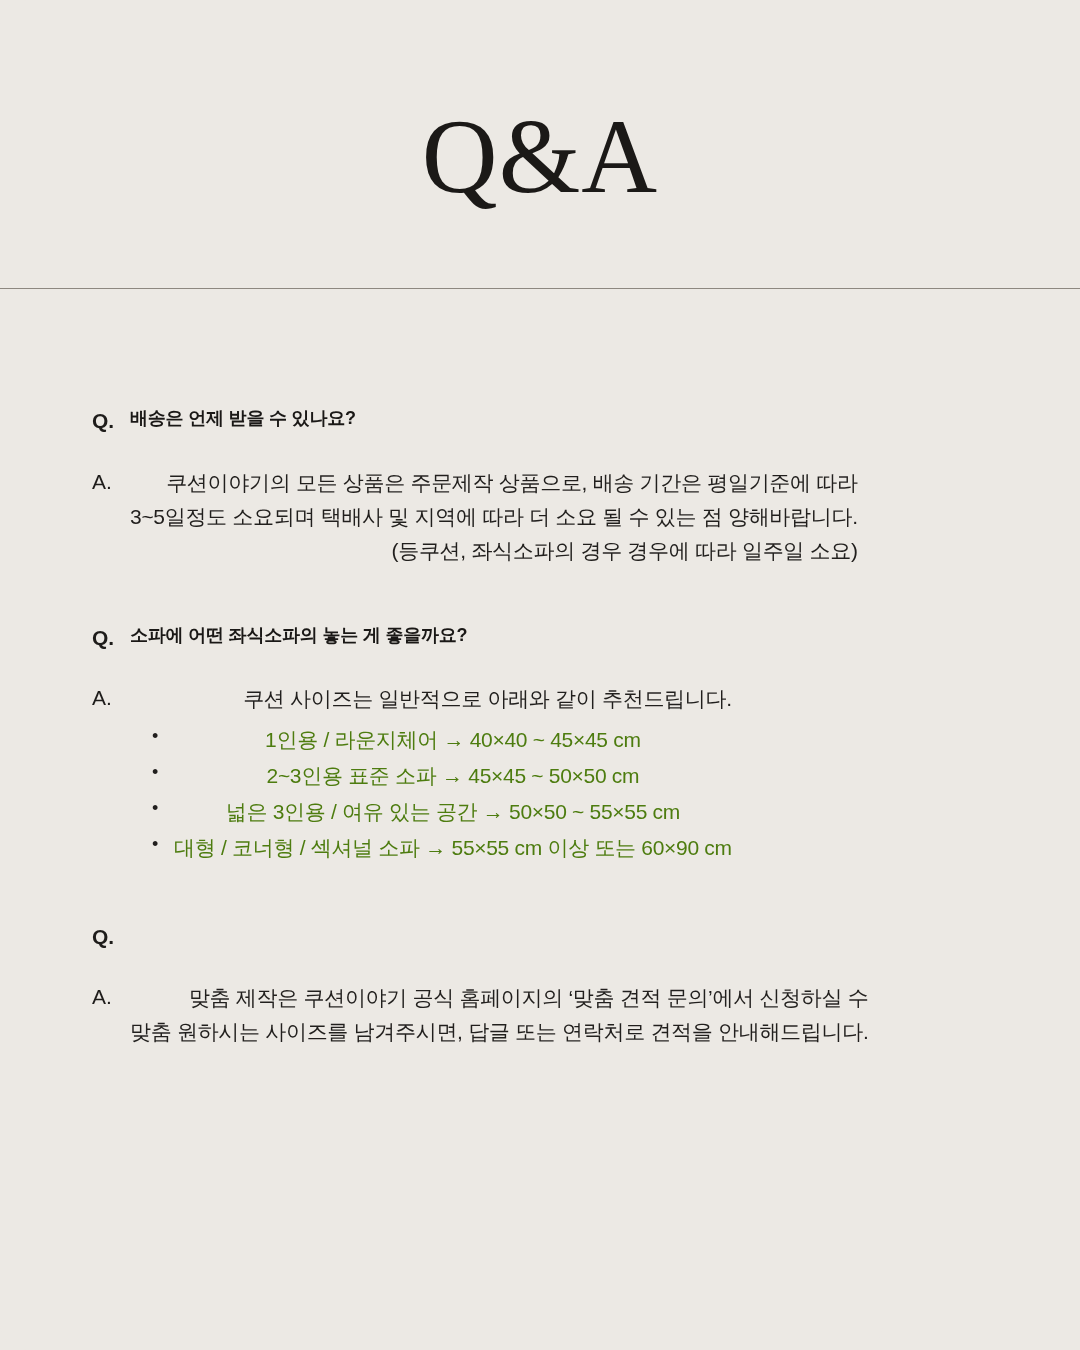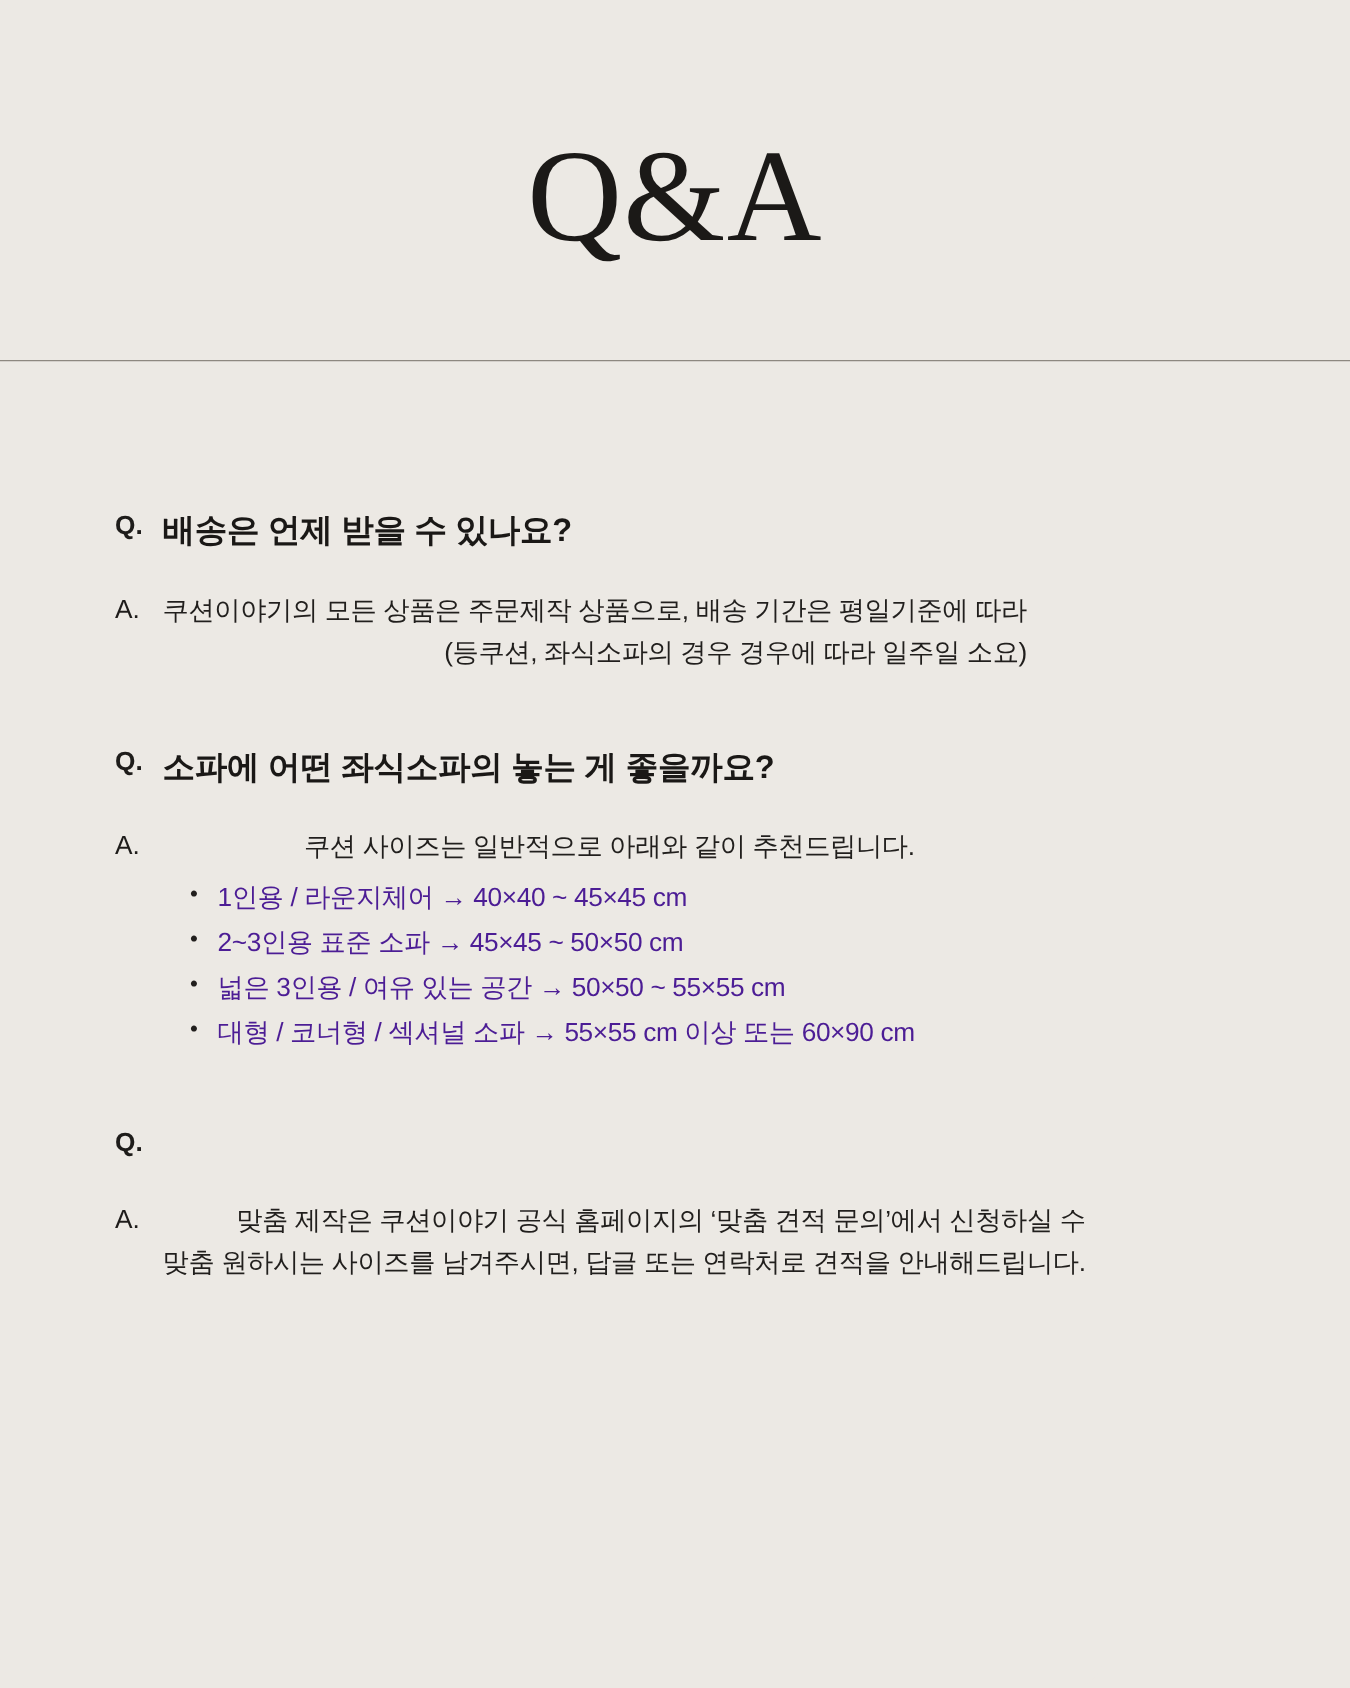--- a/index.html
+++ b/index.html
@@ -74,21 +74,21 @@
   }
   .marker.q {
     font-weight: 700;
     font-size: 21px;
   }
   .marker.a {
     font-weight: 400;
     font-size: 21px;
   }
   .q-text {
-    font-size: 26px;
+    font-size: 18px;
     font-weight: 700;
     line-height: 1.5;
     letter-spacing: -0.2px;
     color: #1a1816;
   }
   .a-text {
     font-size: 21px;
     font-weight: 400;
     line-height: 1.62;
     letter-spacing: -0.3px;
@@ -104,21 +104,22 @@
   .bullets {
     list-style: none;
     margin: 6px 0 0 0;
     padding: 0 0 0 44px;
   }
   .bullets li {
     position: relative;
     font-size: 21px;
     line-height: 1.72;
     letter-spacing: -0.3px;
-    color: #4c1d95;
+    color: #4d7c0f;
+    text-align: center;
   }
   .bullets li::before {
     content: "\2022";
     position: absolute;
     left: -22px;
     top: -1px;
     font-size: 18px;
     color: #211f1d;
   }
   .gap-lg { height: 14px; }
@@ -138,20 +139,21 @@
 
     <div class="qa-block">
       <div class="row q-row">
         <div class="marker q">Q.</div>
         <div class="q-text">배송은 언제 받을 수 있나요?</div>
       </div>
       <div class="row">
         <div class="marker a">A.</div>
         <div class="a-text">
           <span class="line">쿠션이야기의 모든 상품은 주문제작 상품으로, 배송 기간은 평일기준에 따라</span>
+          <span class="line">3~5일정도 소요되며 택배사 및 지역에 따라 더 소요 될 수 있는 점 양해바랍니다.</span>
           <span class="line">(등쿠션, 좌식소파의 경우 경우에 따라 일주일 소요)</span>
         </div>
       </div>
     </div>
 
     <div class="gap-lg"></div>
 
     <div class="qa-block">
       <div class="row q-row">
         <div class="marker q">Q.</div>

